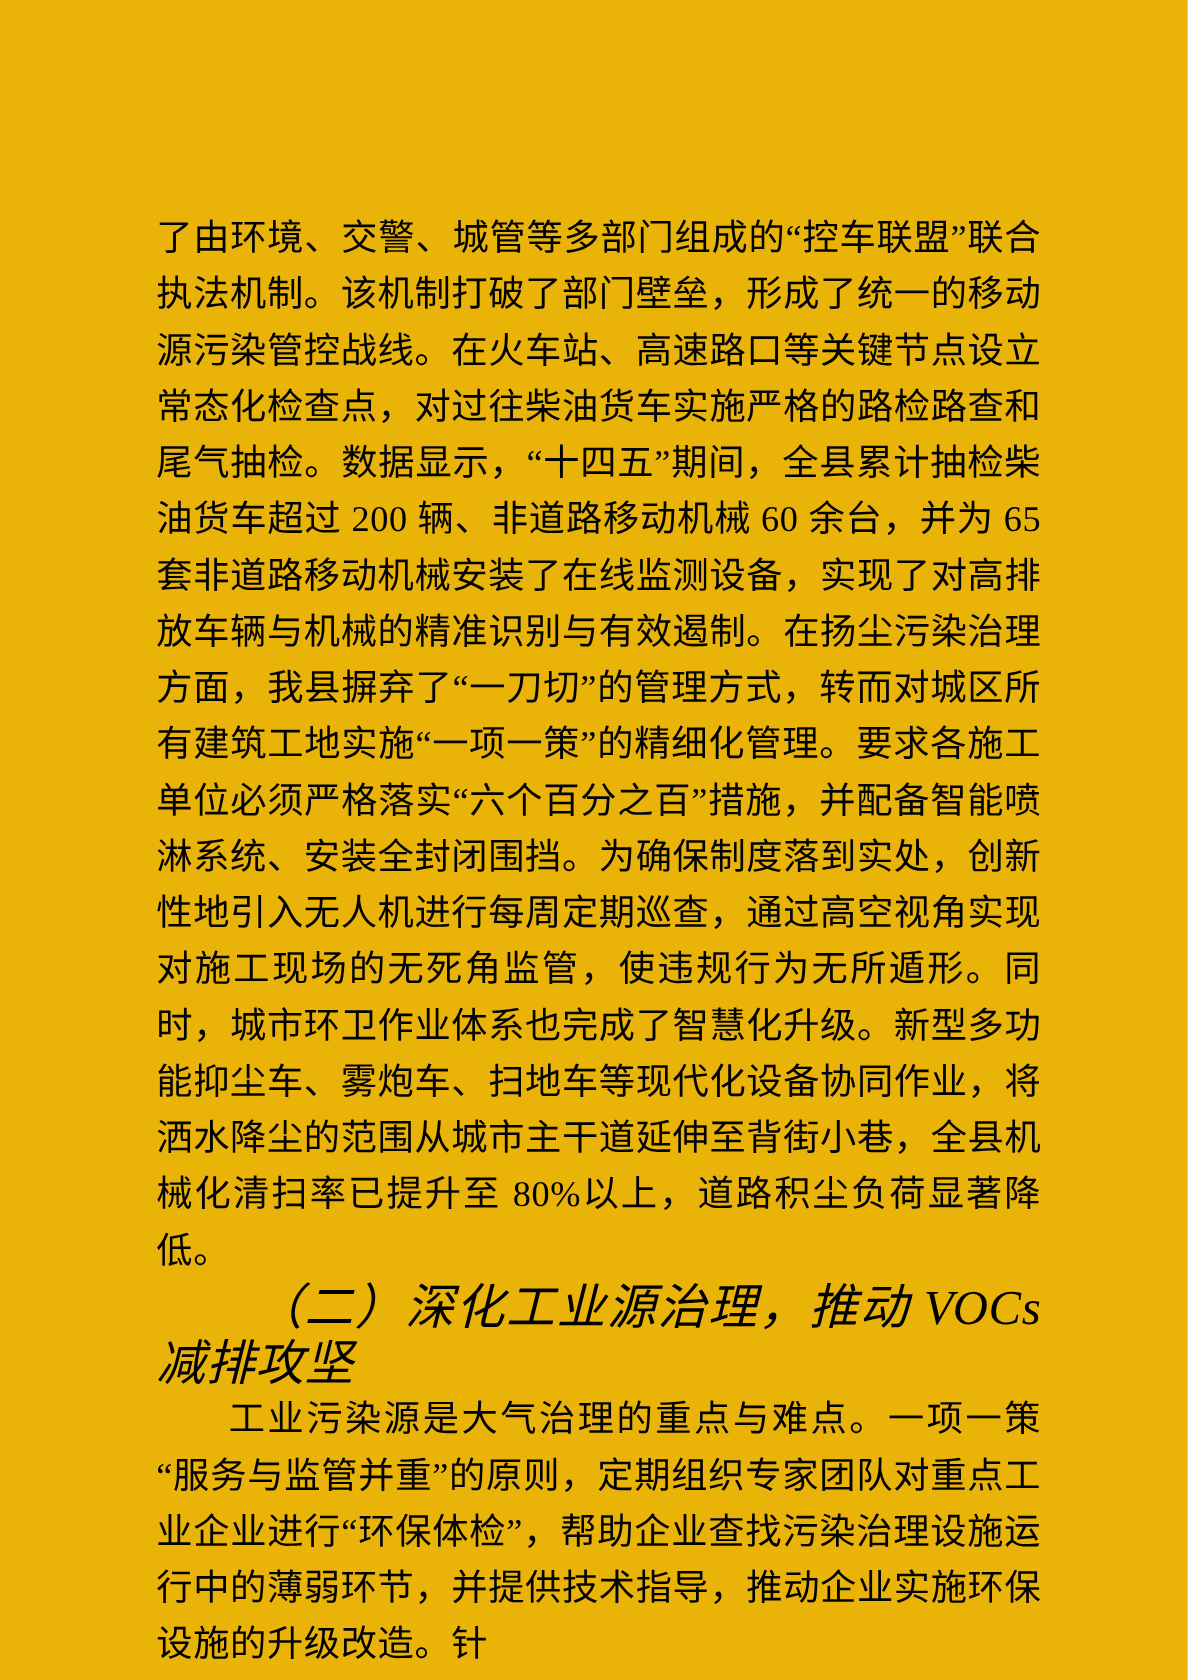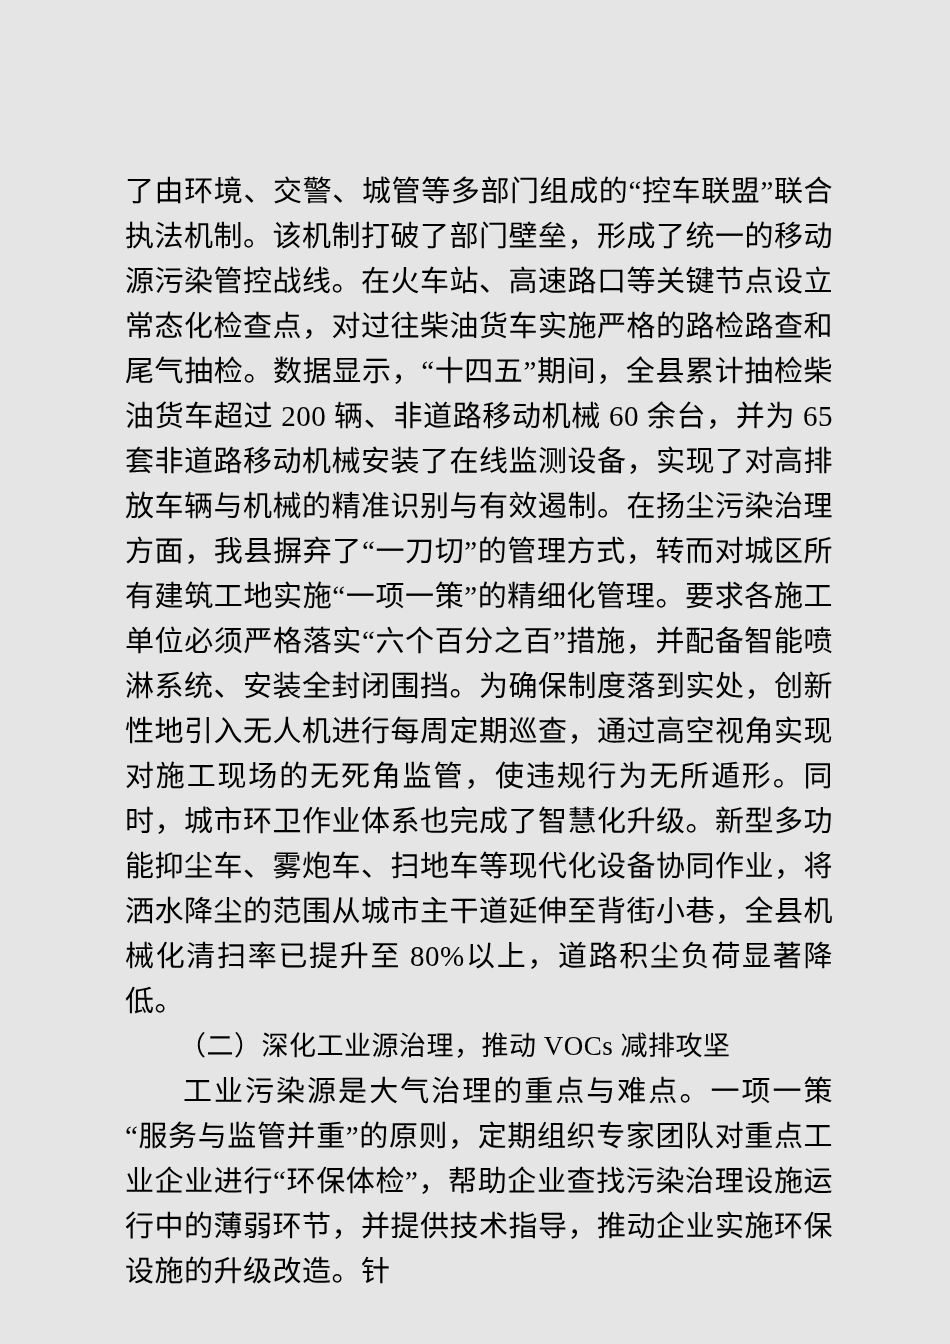--- a/index.html
+++ b/index.html
@@ -10,21 +10,21 @@
     width: 950px;
     height: 1344px;
     background: #ffffff;
     overflow: hidden;
     font-family: "Liberation Serif", "DejaVu Serif", serif;
   }
   .page {
     position: relative;
     width: 950px;
     height: 1344px;
-    background: #e5e5e5;
+    background: #eab308;
   }
   .text-block {
     position: absolute;
     left: 125px;
     top: 169px;
     width: 708px;
     color: #000000;
     font-size: 29px;
     line-height: 45px;
     letter-spacing: 0.5px;
@@ -34,22 +34,23 @@
   .text-block p {
     margin: 0;
     padding: 0;
   }
   .para-continuation {
     text-indent: 0;
   }
   .section-heading {
     text-indent: 2em;
     font-weight: normal;
-    font-size: 27px;
+    font-size: 39px;
     margin: 0;
+    font-style: italic;
   }
   .para-indented {
     text-indent: 2em;
   }
 </style>
 </head>
 <body style="background: rgb(255, 255, 255);">
 
 <div class="page">
   <div class="text-block" style="color: rgb(0, 0, 0);">

